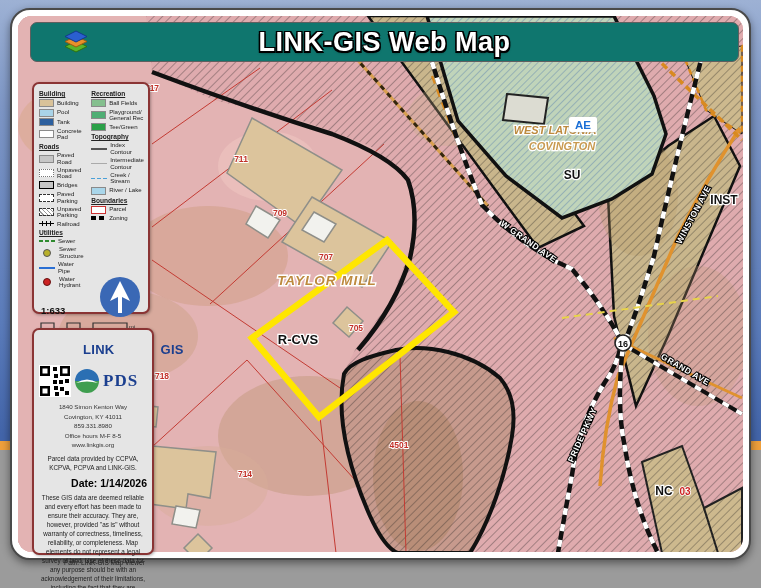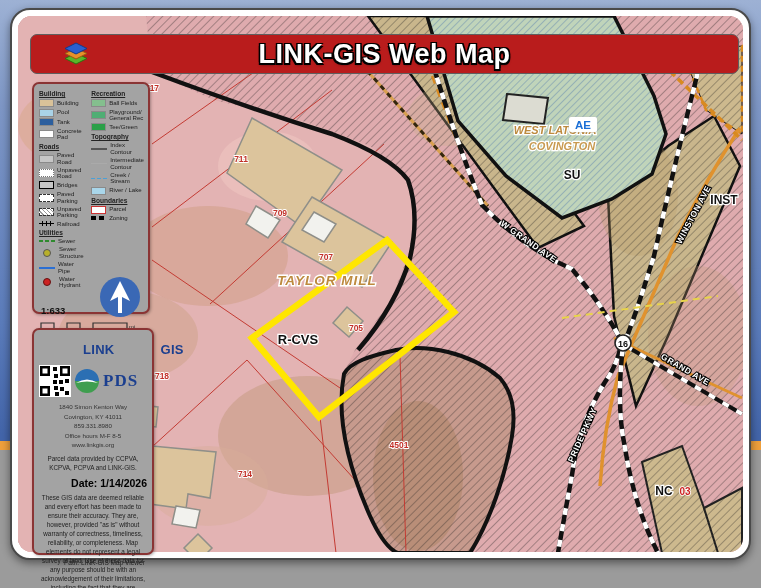--- a/index.html
+++ b/index.html
@@ -6,26 +6,26 @@
   body{width:761px;height:588px;position:relative;overflow:hidden;
        font-family:"Liberation Sans",sans-serif;
        background:linear-gradient(180deg,#9db1d4 0%,#7e97c6 18%,#5b7cbb 55%,#4365aa 74%);}
   .bg-orange{position:absolute;left:0;top:441px;width:100%;height:9px;background:#f0a03c;}
   .bg-gray{position:absolute;left:0;top:450px;width:100%;height:138px;background:#9b9b9b;}
   .window{position:absolute;left:10px;top:8px;width:737px;height:548px;background:#fff;
           border:2px solid #4a4a4a;border-radius:20px;box-shadow:0 3px 8px rgba(0,0,0,.45);}
   .map-area{position:absolute;left:6px;top:6px;right:6px;bottom:6px;border-radius:14px;
             overflow:hidden;background:#e0acac;}
   .map-area svg{display:block;}
-  .titlebar{position:absolute;left:18px;top:24px;right:10px;height:38px;background:#b91c1c;
+  .titlebar{position:absolute;left:18px;top:12px;right:10px;height:38px;background:#0f766e;
             border:1px solid #5f5f5f;border-radius:7px;display:flex;align-items:center;justify-content:center;}
   .title-text{color:#fff;font-size:27px;font-weight:bold;letter-spacing:.5px;
      text-shadow:-1.5px -1.5px 0 #000,1.5px -1.5px 0 #000,-1.5px 1.5px 0 #000,1.5px 1.5px 0 #000,0 2px 3px rgba(0,0,0,.5);}
   .layers-icon{position:absolute;left:30px;top:4px;}
-  .panel{position:absolute;background:#a3a3a3;border:2px solid #8a3434;border-radius:7px;box-shadow:1px 1px 3px rgba(0,0,0,.3);}
+  .panel{position:absolute;background:#e5e5e5;border:2px solid #8a3434;border-radius:7px;box-shadow:1px 1px 3px rgba(0,0,0,.3);}
   .legend{left:20px;top:72px;width:118px;height:232px;padding:4px 4px 2px 5px;box-sizing:border-box;}
   .leg-cols{display:flex;gap:5px;}
   .leg-col{width:53px;}
   .leg-h{font-size:6.6px;font-weight:bold;text-decoration:underline;color:#222;margin:2px 0 2px;}
   .leg-row{display:flex;align-items:center;margin:1.6px 0;}
   .leg-row .lab{font-size:6.1px;color:#222;line-height:1.08;}
   .sw{width:15px;height:8px;margin-right:3px;flex:0 0 auto;border:.5px solid #8a8a8a;box-sizing:border-box;}
   .swl{width:16px;height:2px;margin-right:3px;flex:0 0 auto;}
   .swc{width:6px;height:6px;border-radius:50%;margin:0 8px 0 4px;flex:0 0 auto;}
   .s-building{background:#d9c299}.s-pool{background:#a9d3e8}.s-tank{background:#2c5f9e}

